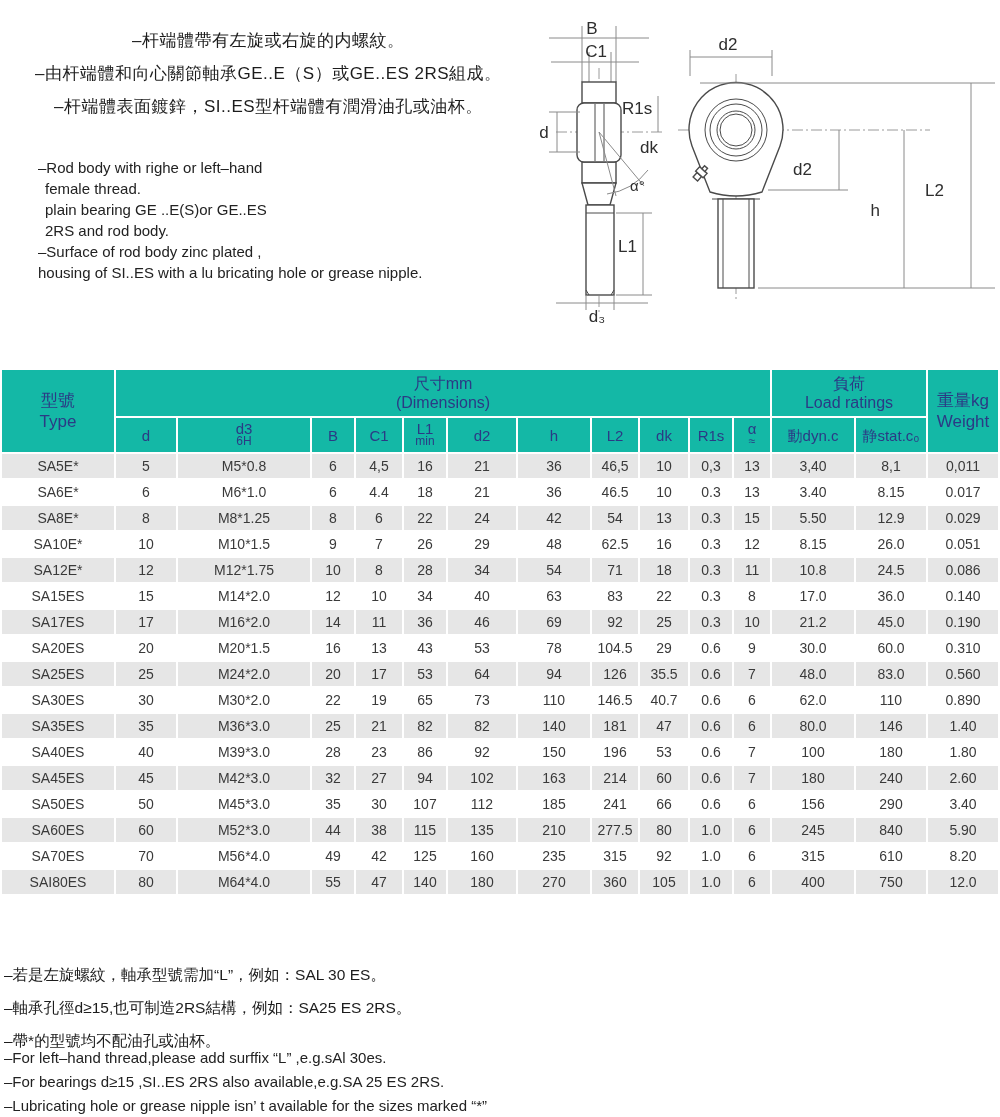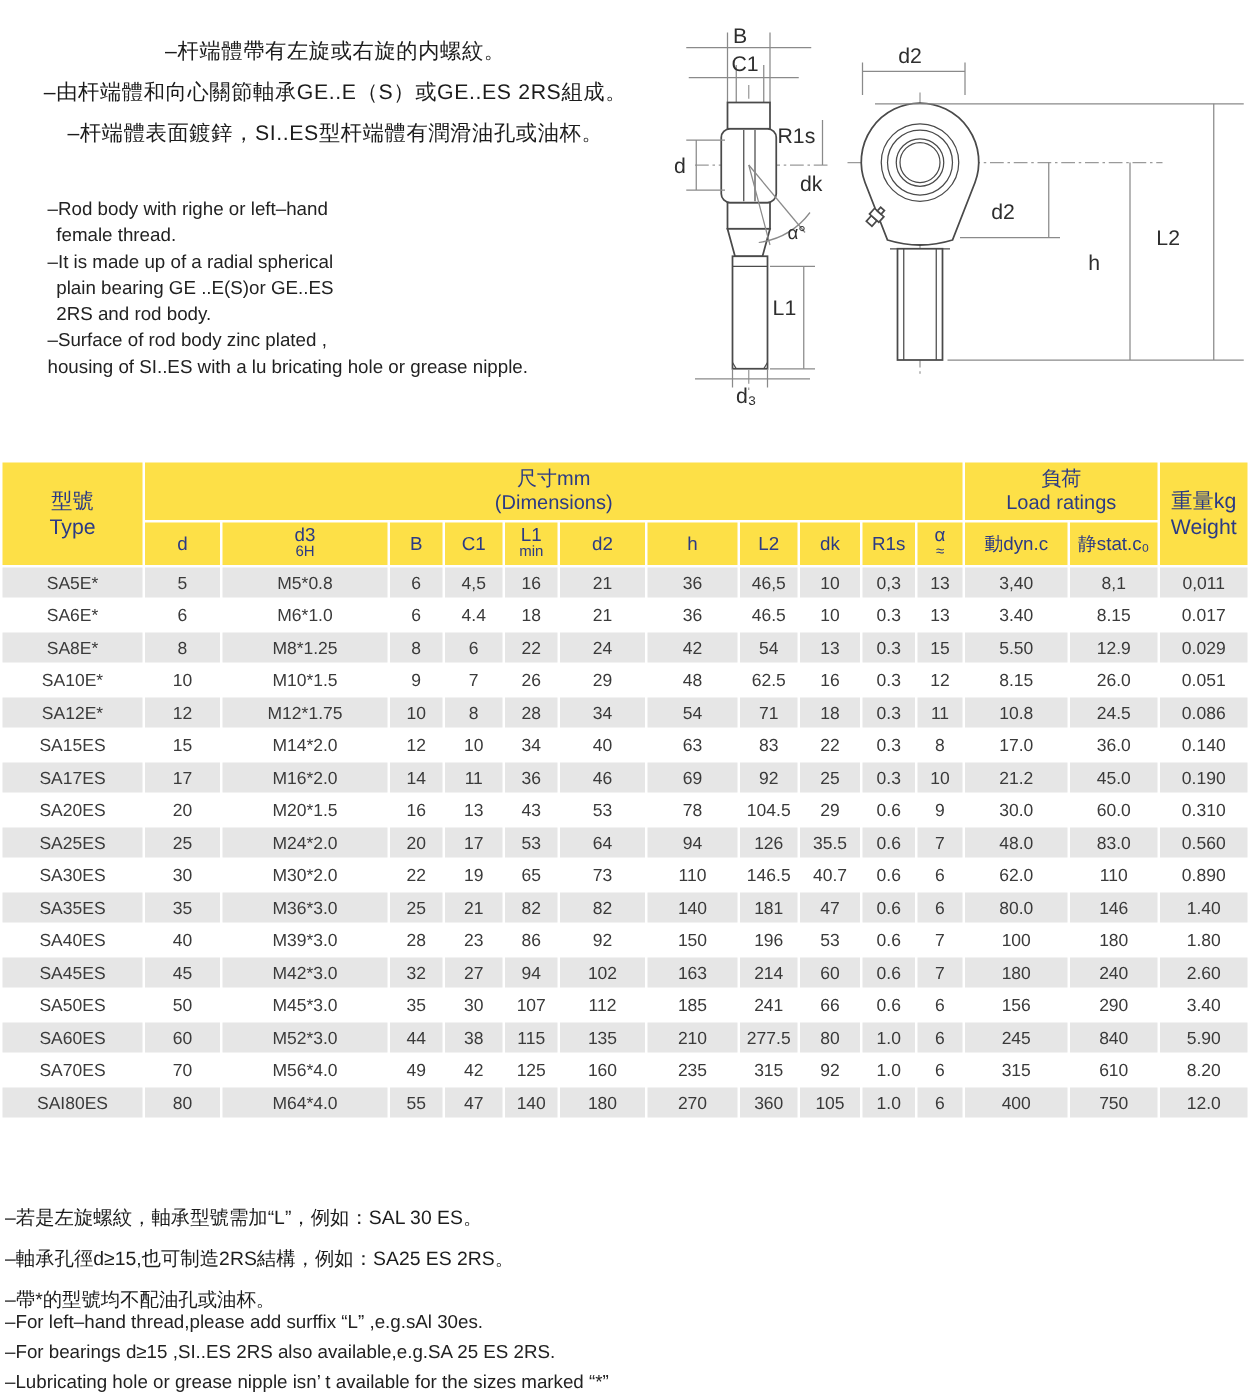--- a/index.html
+++ b/index.html
@@ -24,21 +24,21 @@
   .cl   { stroke:#9a9a9a; stroke-width:1; stroke-dasharray:11 3 2 3; fill:none; }
   .lbl  { font-family:"Liberation Sans","DejaVu Sans",sans-serif; font-size:17px; fill:#2e2e2e; }
   .lbl-sm { font-size:15px; }
 
   
   table.spec {
     position:absolute; top:368px; left:0; width:1000px;
     border-collapse:separate; border-spacing:2px; table-layout:fixed;
   }
   table.spec th, table.spec td { text-align:center; vertical-align:middle; padding:0; overflow:hidden; }
-  table.spec thead th { background:#fde047; color:#2b3a85; font-weight:normal; font-size:16px; line-height:19px; }
+  table.spec thead th { background:#14b8a6; color:#2b3a85; font-weight:normal; font-size:16px; line-height:19px; }
   table.spec tr.sub th { height:34px; font-size:15px; line-height:15px; }
   table.spec tr.grp th { height:46px; }
   table.spec th.span2 { font-size:17px; line-height:21px; }
   table.spec tbody td { font-size:14px; color:#3a3a3a; height:24px; background:#ffffff; }
   table.spec tbody tr:nth-child(odd) td { background:#e6e6e6; }
   .sub-small { font-size:12px; display:block; margin-top:-2px; }
 
   
   .notes-zh { left:4px; top:958px; font-size:15.5px; color:#1c1c1c; line-height:33px; }
   .notes-en { left:4px; top:1046px; font-size:15px; color:#222; line-height:24px; }
@@ -48,21 +48,20 @@
 
 <div class="abs top-zh">
   <div>–杆端體帶有左旋或右旋的内螺紋。</div>
   <div>–由杆端體和向心關節軸承GE..E（S）或GE..ES 2RS組成。</div>
   <div>–杆端體表面鍍鋅，SI..ES型杆端體有潤滑油孔或油杯。</div>
 </div>
 
 <div class="abs top-en">
   <div>–Rod body with righe or left–hand</div>
   <div class="indent">female thread.</div>
-  <div>–It is made up of a radial spherical</div>
   <div class="indent">plain bearing GE ..E(S)or GE..ES</div>
   <div class="indent">2RS and rod body.</div>
   <div>–Surface of rod body zinc plated ,</div>
   <div>housing of SI..ES with a lu bricating hole or grease nipple.</div>
 </div>
 
 <div class="abs fig">
   <svg width="472" height="350" viewBox="528 6 472 350">
     <defs>
       <pattern id="hatch" patternUnits="userSpaceOnUse" width="6" height="6" patternTransform="rotate(45)">

